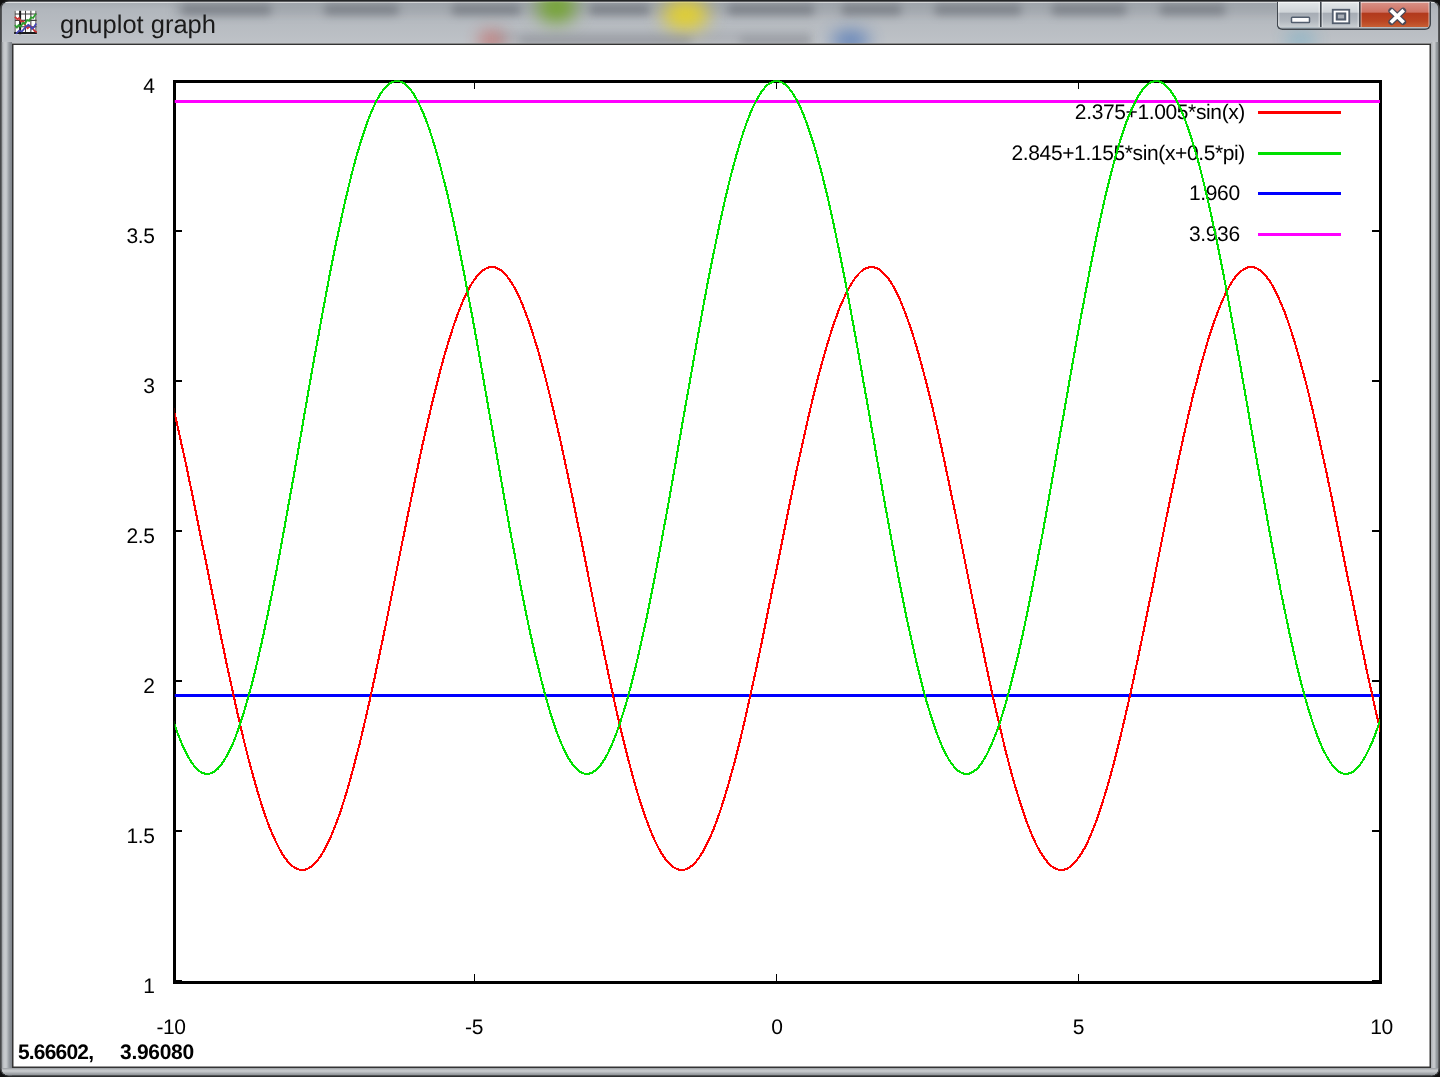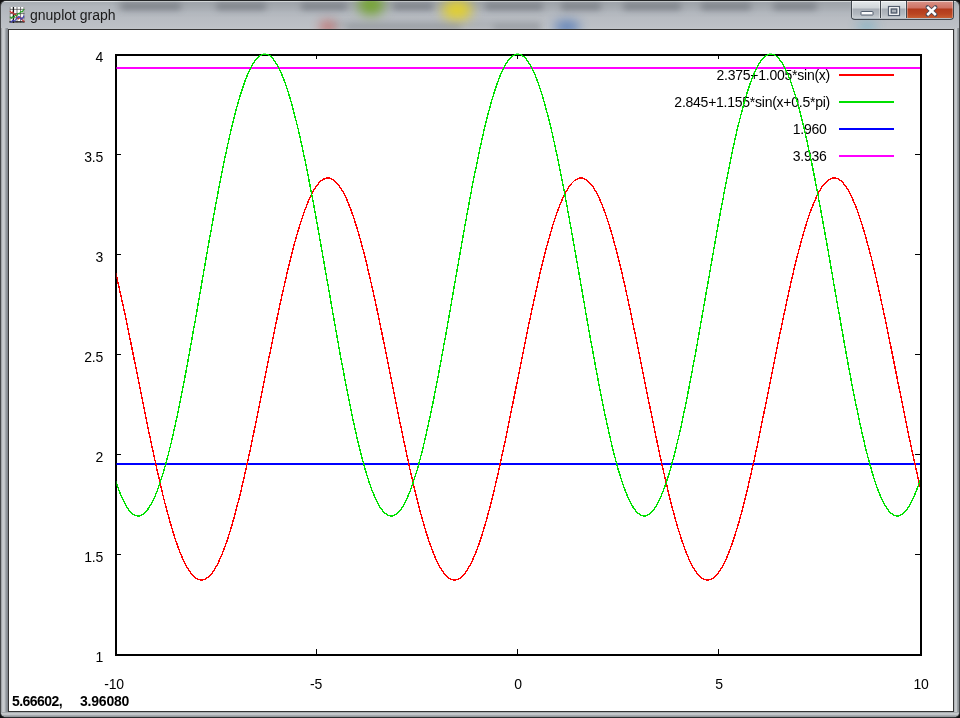--- a/index.html
+++ b/index.html
@@ -9,21 +9,21 @@
        overflow:hidden;}
   .topline{position:absolute;left:0;right:0;top:0;height:1px;background:rgba(255,255,255,0.62);}
   .frameL{position:absolute;left:0;top:27px;bottom:0;width:7px;
        background:linear-gradient(90deg,#919599 0,#c2c5c9 1.5px,#c8cbce 2.5px,#c0c4c8 3.5px,#a4a9ae 4.5px,#8f949a 5.5px,#7e838a 7px);}
   .frameR{position:absolute;right:0;top:27px;bottom:0;width:5px;
        background:linear-gradient(90deg,#a8acb0 0,#c6c9cc 1.5px,#c4c7ca 2.5px,#9aa0a4 3.5px,#84888c 5px);}
   .frameB{position:absolute;left:0;right:0;bottom:0;height:5px;
        background:linear-gradient(180deg,#9a9ea2 0,#c6c9cc 1.5px,#c2c5c8 2.5px,#a6aaae 3.5px,#8a8e92 5px);}
   .blob{position:absolute;filter:blur(6px);border-radius:50%;}
   .smudge{position:absolute;filter:blur(3px);background:rgba(80,85,93,0.45);border-radius:3px;}
-  .titletxt{position:absolute;left:29px;top:6px;font-size:14px;color:#1a1a1a;}
+  .titletxt{position:absolute;left:39px;top:6px;font-size:17px;color:#1a1a1a;}
   .icon{position:absolute;left:8px;top:7px;width:16px;height:16px;}
   .client{position:absolute;left:7px;top:28px;width:944px;height:681px;background:#fff;border:1px solid #343434;}
   .btns{position:absolute;left:850px;top:0;width:103px;height:19px;border:1px solid #41474e;border-top:none;
         border-radius:0 0 4px 4px;box-sizing:border-box;overflow:hidden;}
   .seg{position:absolute;top:0;height:17px;}
   .seg.min{left:0;width:28px;}
   .seg.max{left:29px;width:25px;}
   .seg.cls{left:55px;width:46px;}
   .div1{position:absolute;top:0;width:1px;height:17px;background:#41474e;}
   .gray{background:linear-gradient(180deg,#e4e8ea 0,#cfd4d8 7px,#a7adb5 8px,#b2b8bf 13px,#c8cdd1 17px);box-shadow:inset 0 1px 0 rgba(255,255,255,0.7),inset 1px 0 0 rgba(255,255,255,0.35),inset -1px 0 0 rgba(255,255,255,0.35);}

